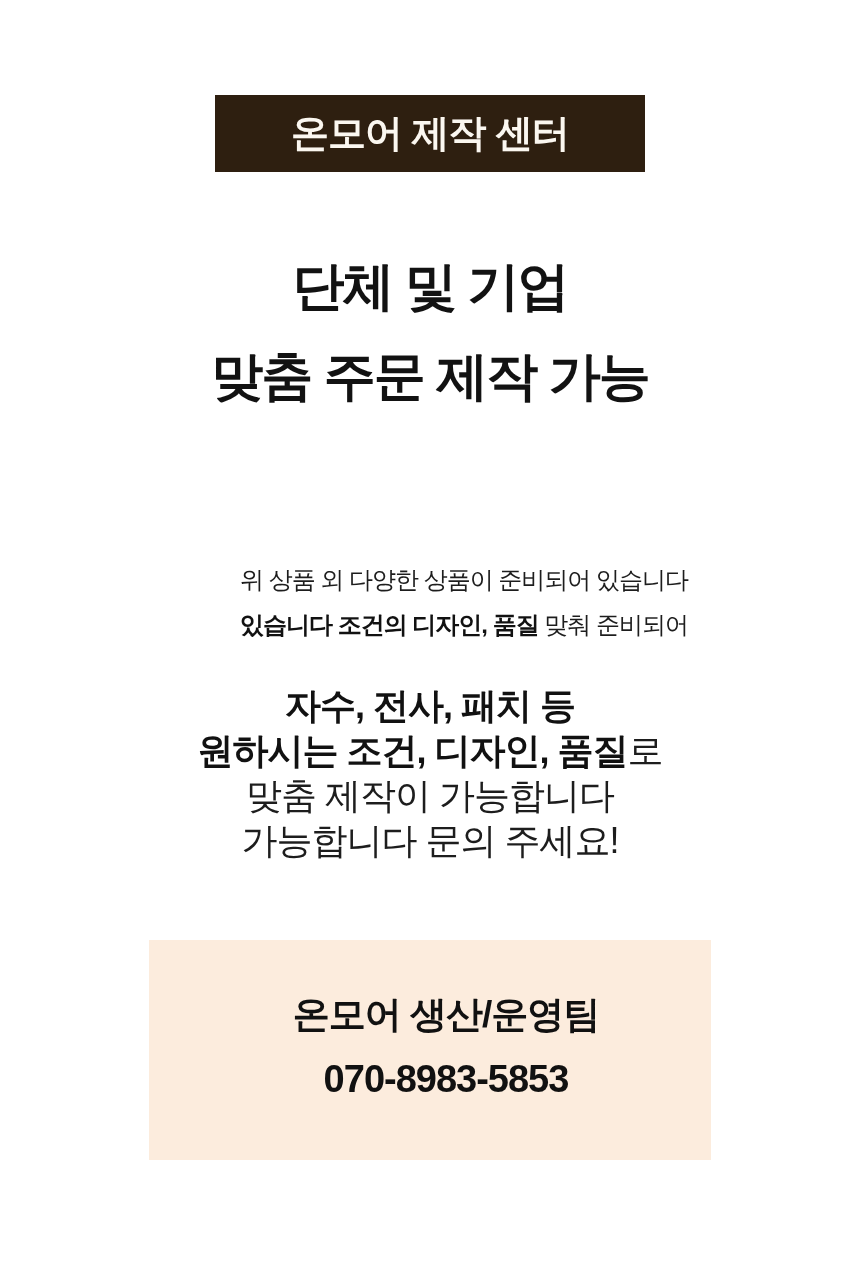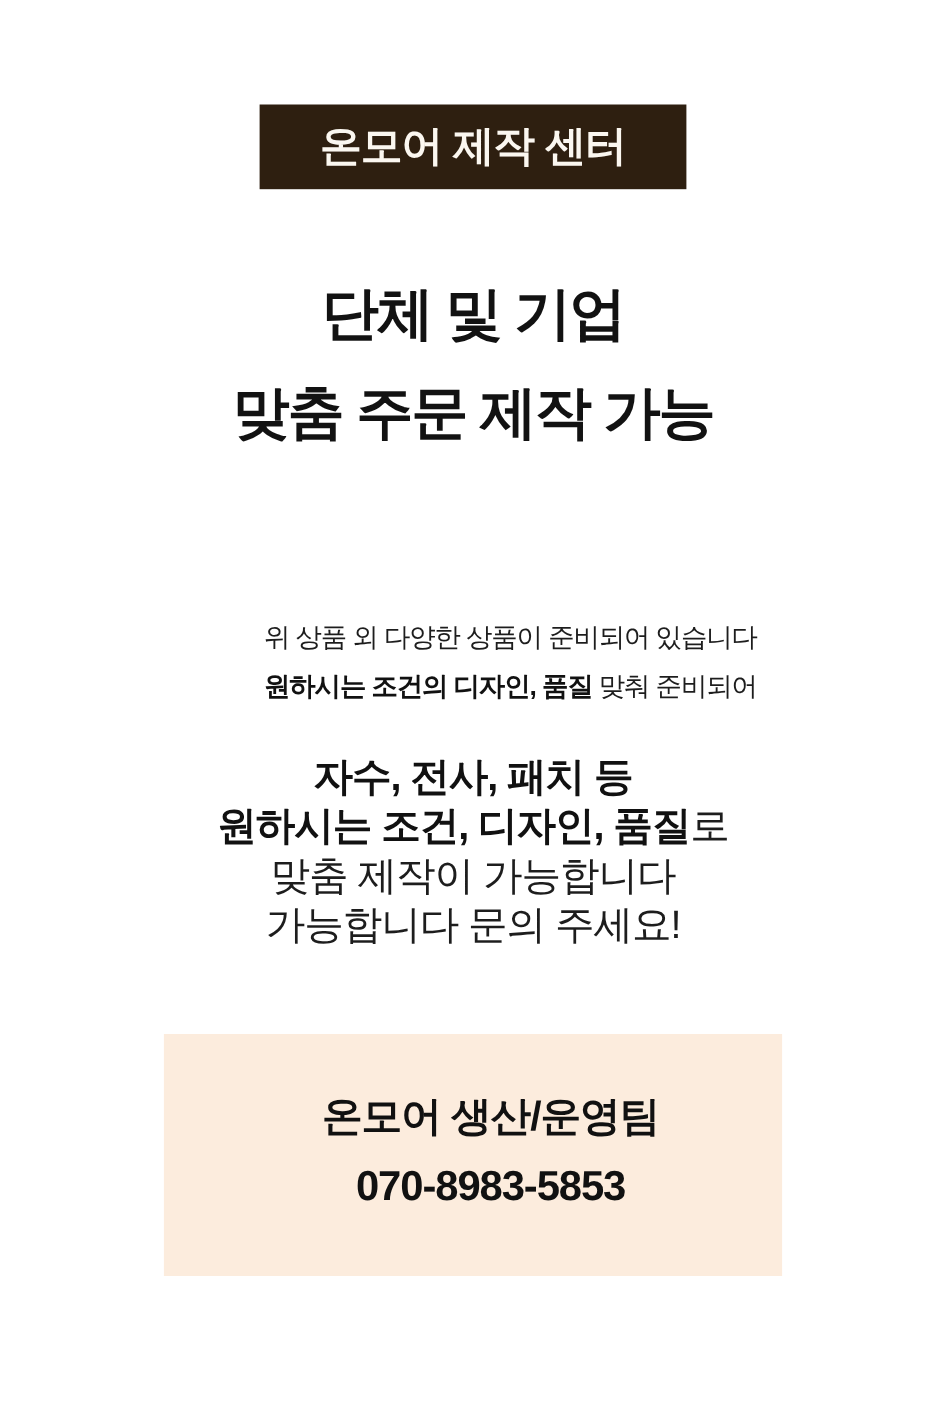--- a/index.html
+++ b/index.html
@@ -15,21 +15,21 @@
     margin: 0 auto;
     background: #ffffff;
     overflow: hidden;
     text-align: center;
   }
   .badge {
     position: absolute;
     top: 95px;
     left: 50%;
     transform: translateX(-50%);
-    width: 388px;
+    width: 430px;
     height: 77px;
     line-height: 77px;
     background: #2e1f10;
     color: #fbf7f0;
     font-size: 38px;
     font-weight: 700;
     letter-spacing: -1px;
     white-space: nowrap;
   }
   .headline {
@@ -107,21 +107,21 @@
 
   <div class="badge" style="background-color: rgb(46, 31, 16);">온모어 제작 센터</div>
 
   <div class="headline">
     <div>단체 및 기업</div>
     <div>맞춤 주문 제작 가능</div>
   </div>
 
   <div class="intro">
     <div>위 상품 외 다양한 상품이 준비되어 있습니다</div>
-    <div><span class="bold">원하시는 조건의 디자인, 품질</span><span> 맞춰 준비되어</span></div>
+    <div><span class="bold">있습니다 조건의 디자인, 품질</span><span> 맞춰 준비되어</span></div>
   </div>
 
   <div class="details">
     <div class="bold">자수, 전사, 패치 등</div>
     <div><span class="bold">원하시는 조건, 디자인, 품질</span><span>로</span></div>
     <div>맞춤 제작이 가능합니다</div>
     <div>가능합니다 문의 주세요!</div>
   </div>
 
   <div class="contact-card" style="background-color: rgb(252, 236, 221);">

